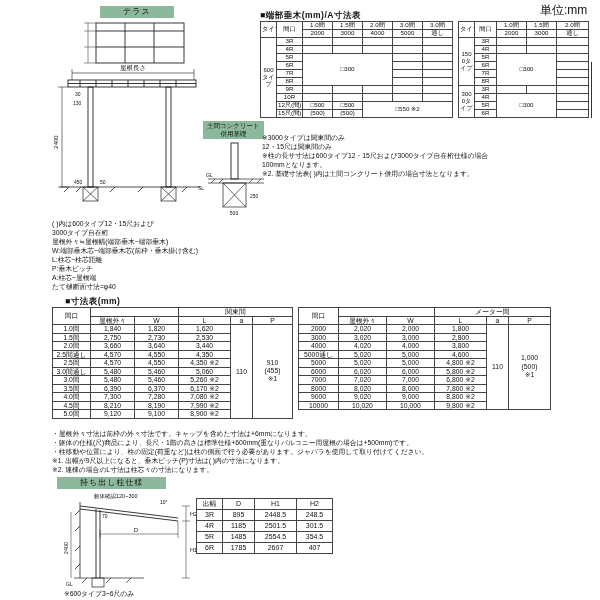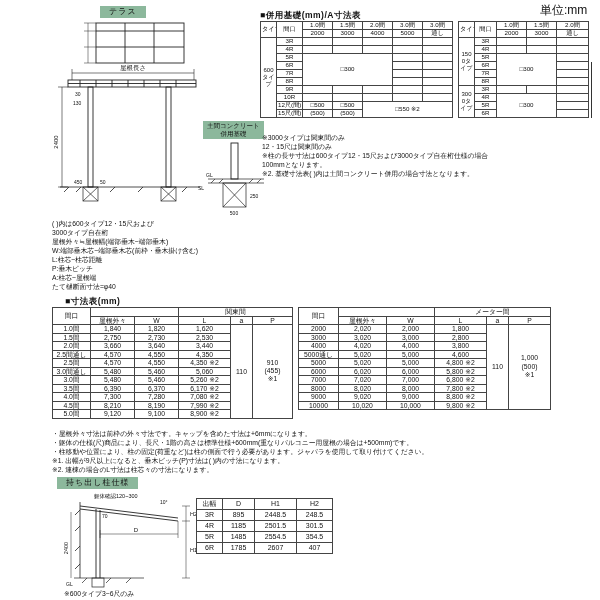--- a/index.html
+++ b/index.html
@@ -1,20 +1,20 @@
 <!DOCTYPE html>
 <html><head>
 <meta charset="utf-8">
 <style>
   html,body{margin:0;padding:0}
   body{width:600px;height:600px;background:#fff;color:#111;
        font-family:"Liberation Sans","DejaVu Sans",sans-serif;position:relative;overflow:hidden}
   #page{position:absolute;inset:0;width:600px;height:600px;background:#fff}
   .abs{position:absolute}
-  .glabel{background:#8cb89c;color:#111;font-size:8px;padding:1px 9px;line-height:1.25;text-align:center;letter-spacing:1px}
+  .glabel{background:#8cb89c;color:#111;font-size:8px;padding:1px 23px;line-height:1.25;text-align:center;letter-spacing:1px}
   .title{font-weight:bold;font-size:8.5px;letter-spacing:.5px}
   .note{font-size:6.8px;line-height:1.32;color:#111;white-space:nowrap}
   table.t{border-collapse:collapse;table-layout:fixed;background:#fff}
   .t td{border:1px solid #444;font-size:6.2px;text-align:center;vertical-align:middle;
         padding:0 1px;height:7px;line-height:1.05;white-space:nowrap;overflow:hidden}
   .t.main td{font-size:6.8px;height:7.5px}
   .t.cant td{font-size:7px;height:10px}
   td.h{background:#fff;font-weight:normal}
   td.v{white-space:normal;word-break:break-all;line-height:1.15;font-size:6px}
   td.p{white-space:pre-line;line-height:1.25}
@@ -115,21 +115,21 @@
     <g stroke="#222" fill="none" stroke-width="0.7">
       <rect x="18" y="43" width="23" height="24"></rect>
       <line x1="18" y1="43" x2="41" y2="67"></line>
         <line x1="41" y1="43" x2="18" y2="67"></line>
     </g>
     <text x="1" y="37" font-size="5">GL</text>
     <text x="45" y="58" font-size="5">250</text>
     <text x="29" y="75" font-size="5" text-anchor="middle">500</text>
   </svg>
 
-  <div class="abs title" style="left:260px;top:10px">■併用基礎(mm)/A寸法表</div>
+  <div class="abs title" style="left:260px;top:10px">■端部垂木(mm)/A寸法表</div>
 
   <table class="t abs" style="left:260px;top:21px;width:192px">
     <colgroup>
         <col style="width:16px">
         <col style="width:26px">
         <col style="width:30px">
         <col style="width:30px">
         <col style="width:30px">
         <col style="width:30px">
         <col style="width:30px">

